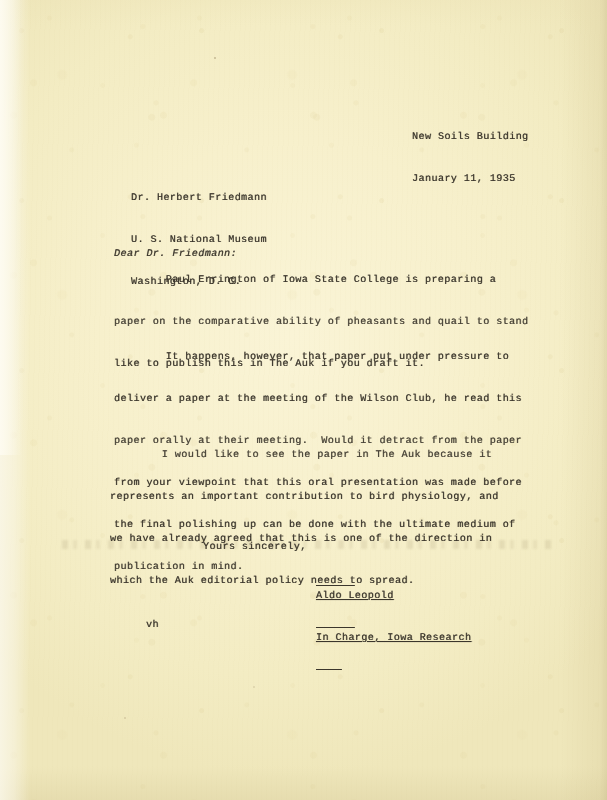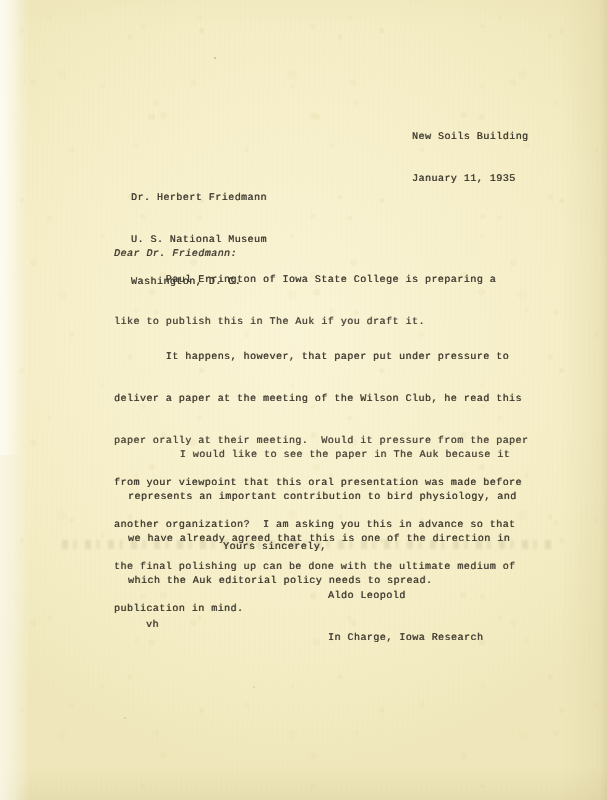--- a/index.html
+++ b/index.html
@@ -116,24 +116,24 @@
       0 0.4px 0 rgba(59,54,44,.20);
   }
   .blk { position: absolute; }
   .blk .tline { position: static; display: block; }
 
   #letterhead { left: 412px; top: 103px; }
   #addressee  { left: 114px; top: 164px; margin-left: 17px; }
   #salutation { left: 114px; top: 220px; font-style: italic; }
   #para-1     { left: 114px; top: 246px; }
   #para-2     { left: 114px; top: 323px; }
-  #para-3     { left: 128px; top: 421px; }
+  #para-3     { left: 110px; top: 421px; }
   #closing-1  { left: 139px; top: 485px; }
-  #closing-2  { left: 223px; top: 513px; }
-  #signature  { left: 328px; top: 562px; }
+  #closing-2  { left: 203px; top: 513px; }
+  #signature  { left: 316px; top: 562px; text-decoration: underline; }
   #typist     { left: 114px; top: 591px; margin-left: 32px; }
 
   
   #para-1 .tline:nth-child(2), #para-2 .tline:nth-child(3),
   #para-3 .tline:nth-child(1) { opacity: .94; }
   #para-1 .tline:nth-child(5), #para-2 .tline:nth-child(6) { opacity: .97; }
 </style>
 </head>
 <body>
 
@@ -161,29 +161,29 @@
       <div class="tline">U. S. National Museum</div>
       <div class="tline">Washington, D. C.</div>
     </div>
 
     <div class="blk" id="salutation">
       <div class="tline">Dear Dr. Friedmann:</div>
     </div>
 
     <div class="blk" id="para-1">
       <div class="tline">        Paul Errington of Iowa State College is preparing a</div>
+      <div class="tline">paper on the comparative ability of pheasants and quail to stand</div>
       <div class="tline">like to publish this in The Auk if you draft it.</div>
     </div>
 
     <div class="blk" id="para-2">
       <div class="tline">        It happens, however, that paper put under pressure to</div>
       <div class="tline">deliver a paper at the meeting of the Wilson Club, he read this</div>
-      <div class="tline">paper orally at their meeting.  Would it pressure from the paper</div>
+      <div class="tline">paper orally at their meeting.  Would it detract from the paper</div>
       <div class="tline">from your viewpoint that this oral presentation was made before</div>
-      <div class="tline">another organization?  I am asking you this in advance so that</div>
       <div class="tline">the final polishing up can be done with the ultimate medium of</div>
       <div class="tline">publication in mind.</div>
     </div>
 
     <div class="blk" id="para-3">
       <div class="tline">        I would like to see the paper in The Auk because it</div>
       <div class="tline">represents an important contribution to bird physiology, and</div>
       <div class="tline">we have already agreed that this is one of the direction in</div>
       <div class="tline">which the Auk editorial policy needs to spread.</div>
     </div>

